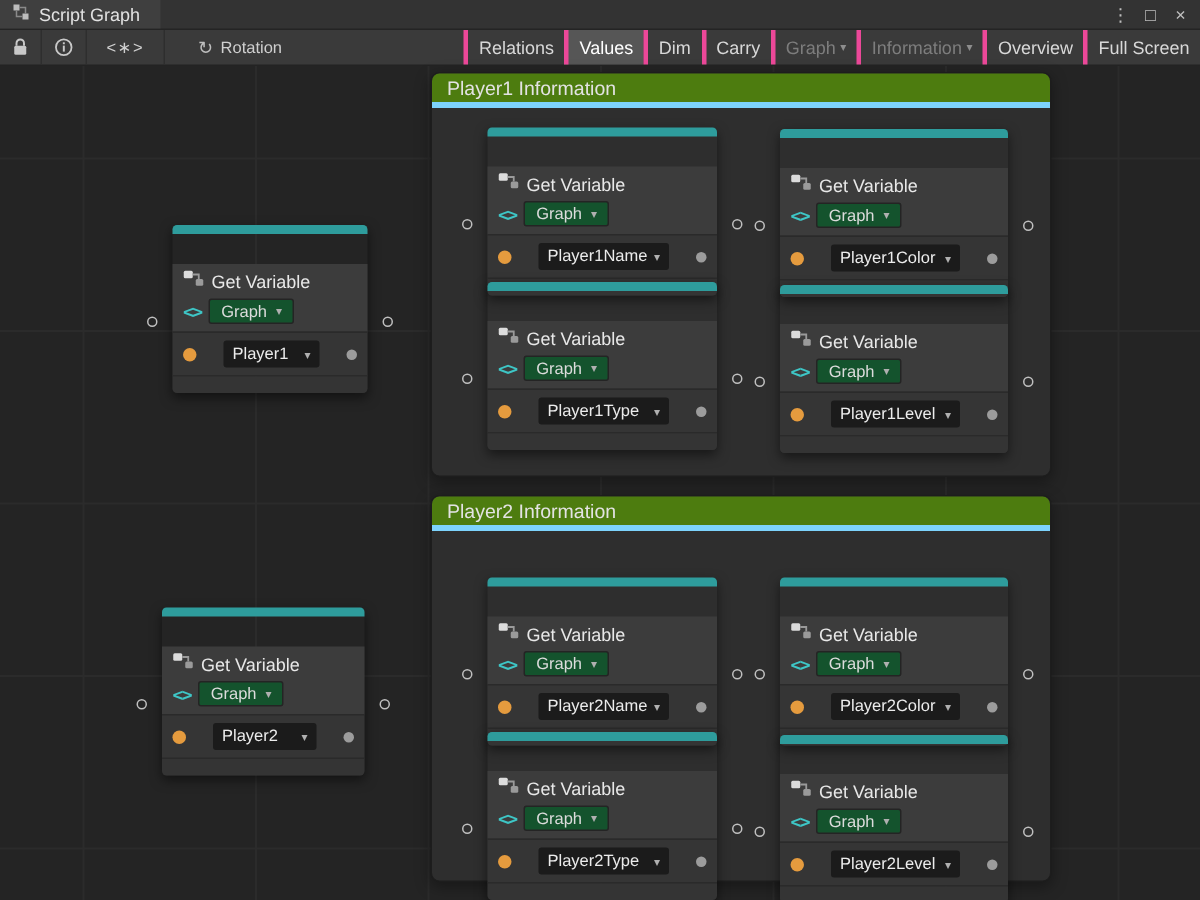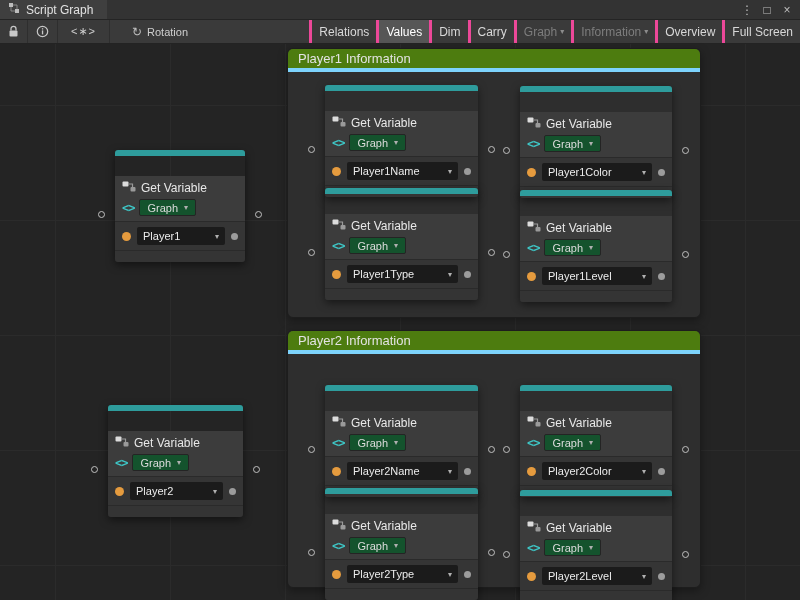--- a/index.html
+++ b/index.html
@@ -41,21 +41,21 @@
 
   
   .node { position:absolute; border-radius:3px; box-shadow:0 3px 8px rgba(0,0,0,.5); }
   .node-accent { height:6px; background:#2e9c9c; border-radius:3px 3px 0 0; }
   .node-head { background:#3c3c3c; padding:4px 7px;margin-top:20px; }
   .node-title-row { height:15px; display:flex; align-items:center; gap:5px; }
   .node-title { font-size:12px; color:#e8e8e8; }
   .node-sub-row { height:19px; margin-top:3px; display:flex; align-items:center; gap:5px; }
   .kind-icon { color:#3ec6c6; font-weight:bold; font-size:12px; letter-spacing:-1px; font-family:"DejaVu Sans Mono", monospace; }
   .graph-dd { display:flex; align-items:center; gap:6px; height:17px; padding:0 7px; background:#14532d; border:1px solid #242424; border-radius:2px; font-size:11px; color:#dcdcdc; cursor:default; }
-  .node-row { height:30px; background:#353535; border-top:1px solid #2a2a2a; border-bottom:1px solid #2a2a2a; display:flex; align-items:center; gap:6px; padding:0 7px; }
+  .node-row { height:30px; background:#353535; border-top:1px solid #2a2a2a; border-bottom:1px solid #2a2a2a; display:flex; align-items:center; gap:18px; padding:0 7px; }
   .port-in { width:9px; height:9px; border-radius:50%; background:#e59b3e; flex:0 0 auto; }
   .var-dd { flex:1; height:18px; background:#1b1b1b; border-radius:2px; display:flex; align-items:center; justify-content:space-between; padding:0 6px; font-size:11px; color:#ececec; cursor:default; }
   .dot-gray { width:7px; height:7px; border-radius:50%; background:#9c9c9c; flex:0 0 auto; }
   .node-foot { height:11px; background:#343434; border-radius:0 0 3px 3px; }
   .caret { font-size:8px; color:#b0b0b0; }
   .port { position:absolute; top:61px; width:7px; height:7px; border:1.5px solid #c0c0c0; border-radius:50%; background:transparent; }
   .port.left { left:-17px; }
   .port.right { right:-17px; }
   .tb-icon { display:flex; align-items:center; }
   .tb-icon svg { display:block; }

